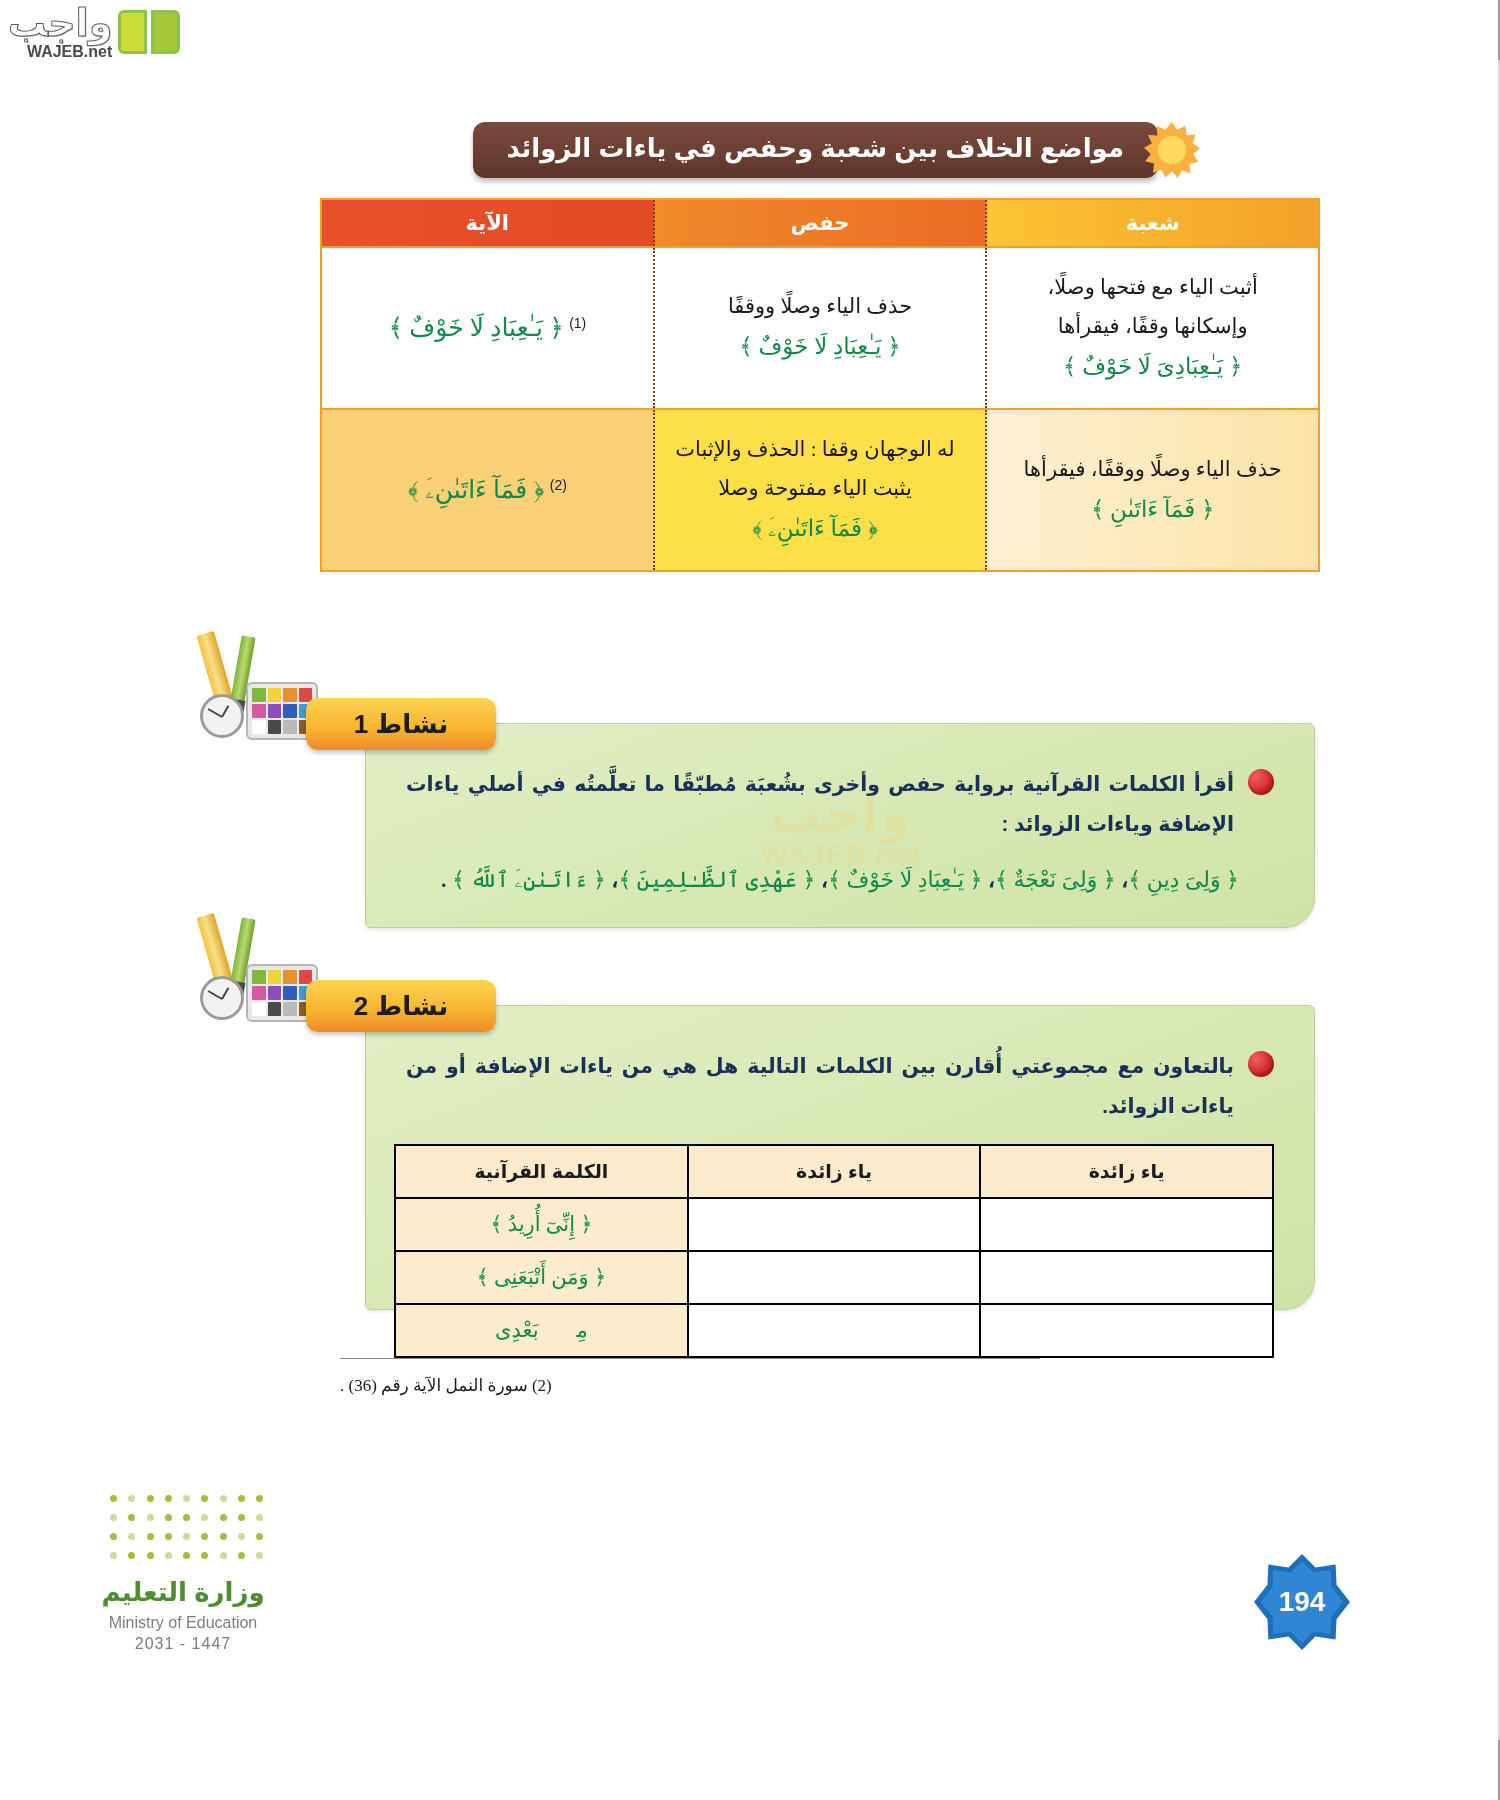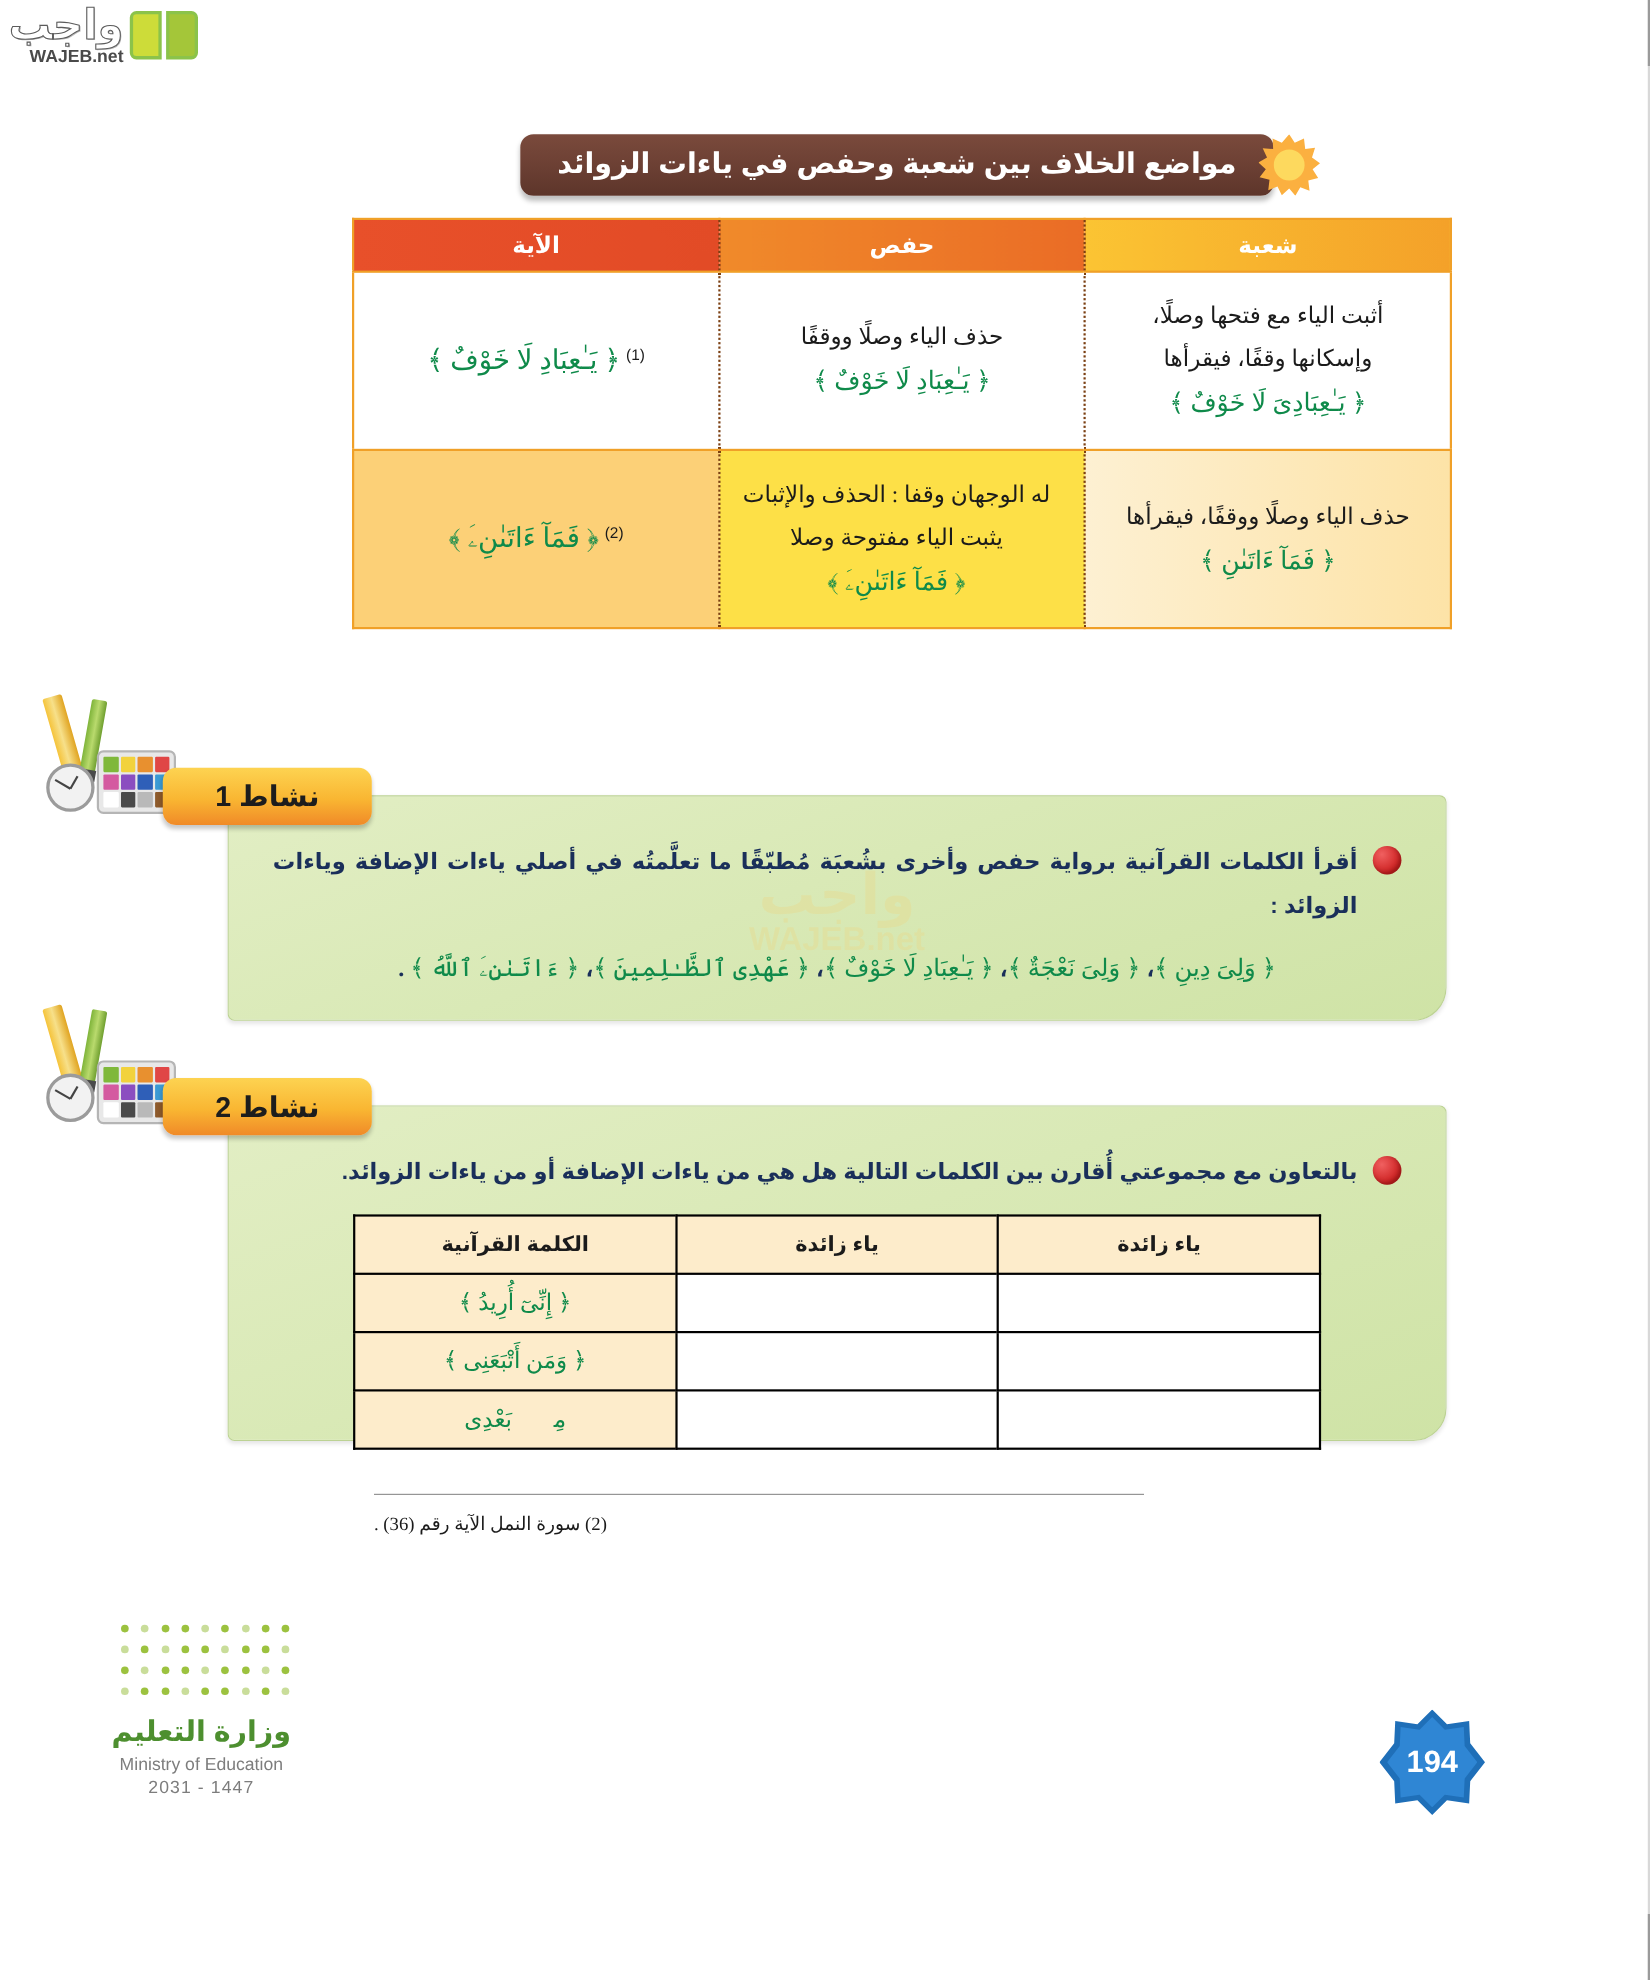--- a/index.html
+++ b/index.html
@@ -180,21 +180,21 @@
     color: #1b1b1b;
     vertical-align: super;
     font-family: "Liberation Sans", sans-serif;
   }
   .c-aya { white-space: nowrap; }
 
   
   .activity {
     position: absolute;
     right: 185px;
-    width: 1108px;
+    width: 950px;
     background: linear-gradient(160deg, #e2eec4 0%, #d9e9b6 45%, #cfe3a6 100%);
     border: 1px solid #bcd293;
     border-radius: 6px 6px 30px 6px;
     box-shadow: 0 2px 4px rgba(0,0,0,.10);
   }
   #activity-1 { top: 723px; height: 205px; }
   #activity-2 { top: 1005px; height: 305px; }
 
   .act-badge {
     position: absolute;
@@ -378,21 +378,21 @@
     font-family: "Liberation Serif","DejaVu Serif",serif;
     font-size: 17px;
     color: #1b1b1b;
     line-height: 1.85;
   }
   .footnotes div { direction: rtl; text-align: left; }
 
   
   .moe {
     position: absolute;
-    bottom: 165px;
+    bottom: 147px;
     left: 78px;
     width: 210px;
     text-align: center;
     direction: rtl;
   }
   .moe-dots {
     width: 160px; height: 72px;
     margin: 0 auto 10px auto;
     display: grid;
     grid-template-columns: repeat(9, 1fr);

